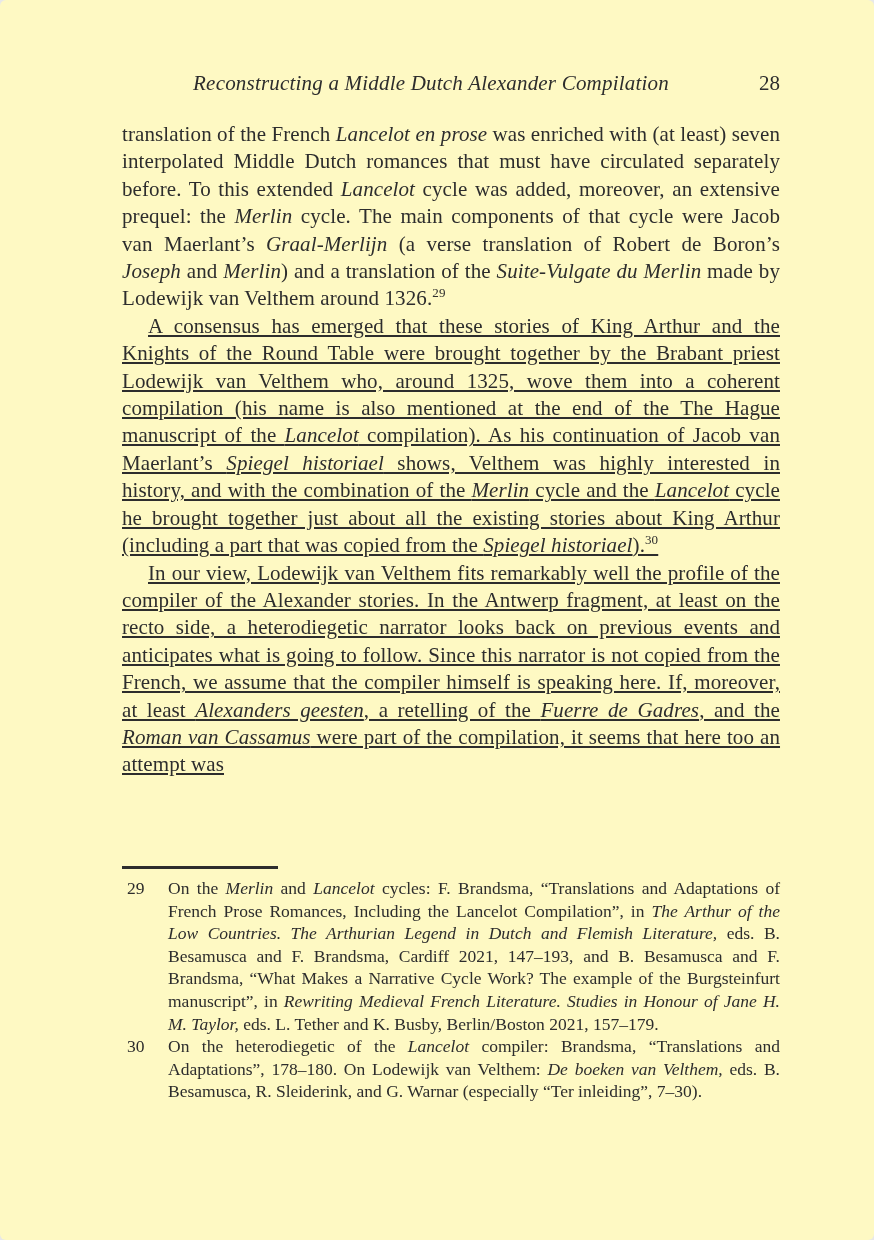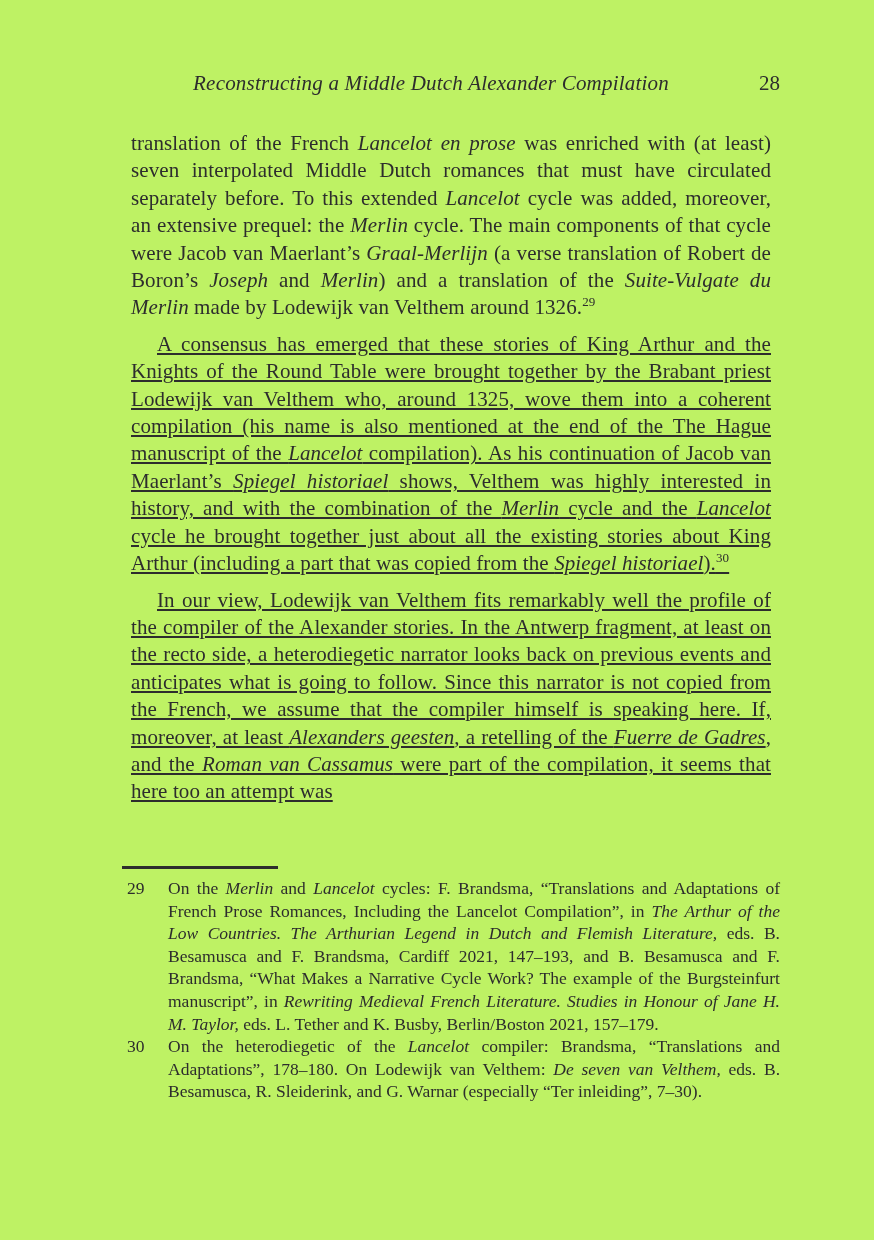--- a/index.html
+++ b/index.html
@@ -41,21 +41,21 @@
   .body-text {
     position: absolute;
     left: 122px;
     top: 121px;
     width: 658px;
     font-size: 21px;
     line-height: 27.4px;
     text-align: justify;
     letter-spacing: 0.1px;
   }
-  .para { margin: 9px; }
+  .para { margin: 0; }
   .para.indent { text-indent: 26px; text-decoration: underline; }
   em { font-style: italic; }
   sup {
     font-size: 0.62em;
     vertical-align: super;
     line-height: 0;
   }
   .fn-rule {
     position: absolute;
     left: 122px;
@@ -89,21 +89,21 @@
     width: 658px;
     text-align: right;
     font-style: italic;
     font-size: 16.5px;
     line-height: 21px;
   }
 </style>
 </head>
 <body>
 
-<div class="page" style="background: #bef264; color: rgb(45, 45, 45);">
+<div class="page" style="background: #fef9c3; color: rgb(45, 45, 45); border-radius: 6px;">
 
   <div class="running-head">
     <span class="rh-title">Reconstructing a Middle Dutch Alexander Compilation</span>
     <span class="rh-page">28</span>
   </div>
 
   <div class="body-text">
       <p class="para"><span>translation of the French </span><em>Lancelot en prose</em><span> was enriched with (at least) seven interpolated Middle Dutch romances that must have circulated separately before. To this extended </span><em>Lancelot</em><span> cycle was added, moreover, an extensive prequel: the </span><em>Merlin</em><span> cycle. The main components of that cycle were Jacob van Maerlant’s </span><em>Graal-Merlijn</em><span> (a verse translation of Robert de Boron’s </span><em>Joseph</em><span> and </span><em>Merlin</em><span>) and a translation of the </span><em>Suite-Vulgate du Merlin</em><span> made by Lodewijk van Velthem around 1326.</span><sup>29</sup></p>
       <p class="para indent"><span>A consensus has emerged that these stories of King Arthur and the Knights of the Round Table were brought together by the Brabant priest Lodewijk van Velthem who, around 1325, wove them into a coherent compilation (his name is also mentioned at the end of the The Hague manuscript of the </span><em>Lancelot</em><span> compilation). As his continuation of Jacob van Maerlant’s </span><em>Spiegel historiael</em><span> shows, Velthem was highly interested in history, and with the combination of the </span><em>Merlin</em><span> cycle and the </span><em>Lancelot</em><span> cycle he brought together just about all the existing stories about King Arthur (including a part that was copied from the </span><em>Spiegel historiael</em><span>).</span><sup>30</sup></p>
       <p class="para indent"><span>In our view, Lodewijk van Velthem fits remarkably well the profile of the compiler of the Alexander stories. In the Antwerp fragment, at least on the recto side, a heterodiegetic narrator looks back on previous events and anticipates what is going to follow. Since this narrator is not copied from the French, we assume that the compiler himself is speaking here. If, moreover, at least </span><em>Alexanders geesten</em><span>, a retelling of the </span><em>Fuerre de Gadres</em><span>, and the </span><em>Roman van Cassamus</em><span> were part of the compilation, it seems that here too an attempt was</span></p>
@@ -111,18 +111,18 @@
 
   <div class="fn-rule" style="background: rgb(45, 45, 45);"></div>
 
   <div class="footnotes">
       <div class="footnote">
         <div class="fn-num">29</div>
         <div class="fn-text"><span>On the </span><em>Merlin</em><span> and </span><em>Lancelot</em><span> cycles: F. Brandsma, “Translations and Adaptations of French Prose Romances, Including the Lancelot Compilation”, in </span><em>The Arthur of the Low Countries. The Arthurian Legend in Dutch and Flemish Literature,</em><span> eds. B. Besamusca and F. Brandsma, Cardiff 2021, 147–193, and B. Besamusca and F. Brandsma, “What Makes a Narrative Cycle Work? The example of the Burgsteinfurt manuscript”, in </span><em>Rewriting Medieval French Literature. Studies in Honour of Jane H. M. Taylor,</em><span> eds. L. Tether and K. Busby, Berlin/Boston 2021, 157–179.</span></div>
       </div>
       <div class="footnote">
         <div class="fn-num">30</div>
-        <div class="fn-text"><span>On the heterodiegetic of the </span><em>Lancelot</em><span> compiler: Brandsma, “Translations and Adaptations”, 178–180. On Lodewijk van Velthem: </span><em>De seven van Velthem,</em><span> eds. B. Besamusca, R. Sleiderink, and G. Warnar (especially “Ter inleiding”, 7–30).</span></div>
+        <div class="fn-text"><span>On the heterodiegetic of the </span><em>Lancelot</em><span> compiler: Brandsma, “Translations and Adaptations”, 178–180. On Lodewijk van Velthem: </span><em>De boeken van Velthem,</em><span> eds. B. Besamusca, R. Sleiderink, and G. Warnar (especially “Ter inleiding”, 7–30).</span></div>
       </div>
     </div>
 
 
 </div>
 
 </body></html>

